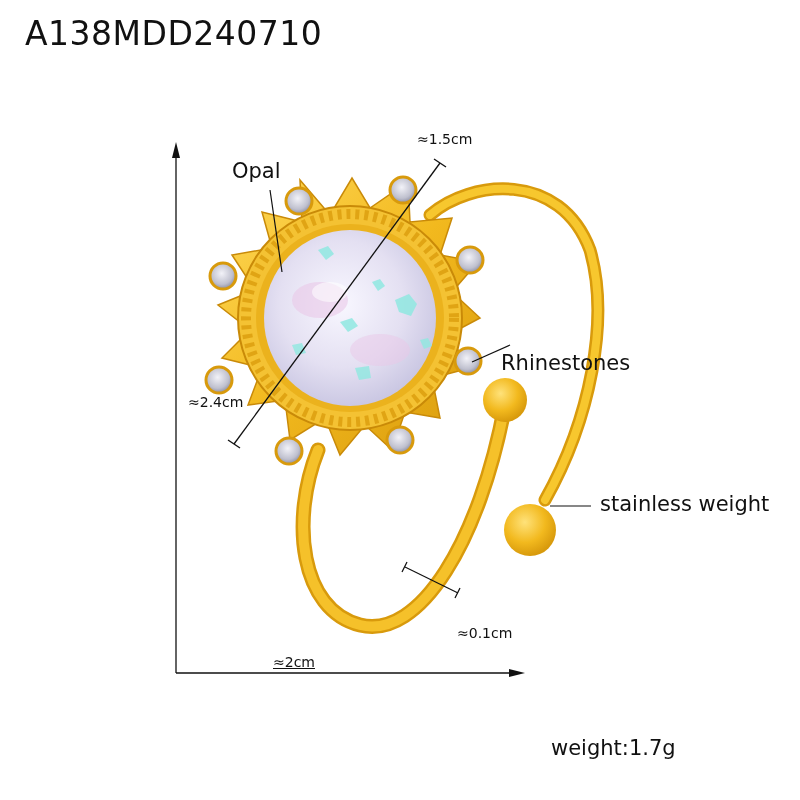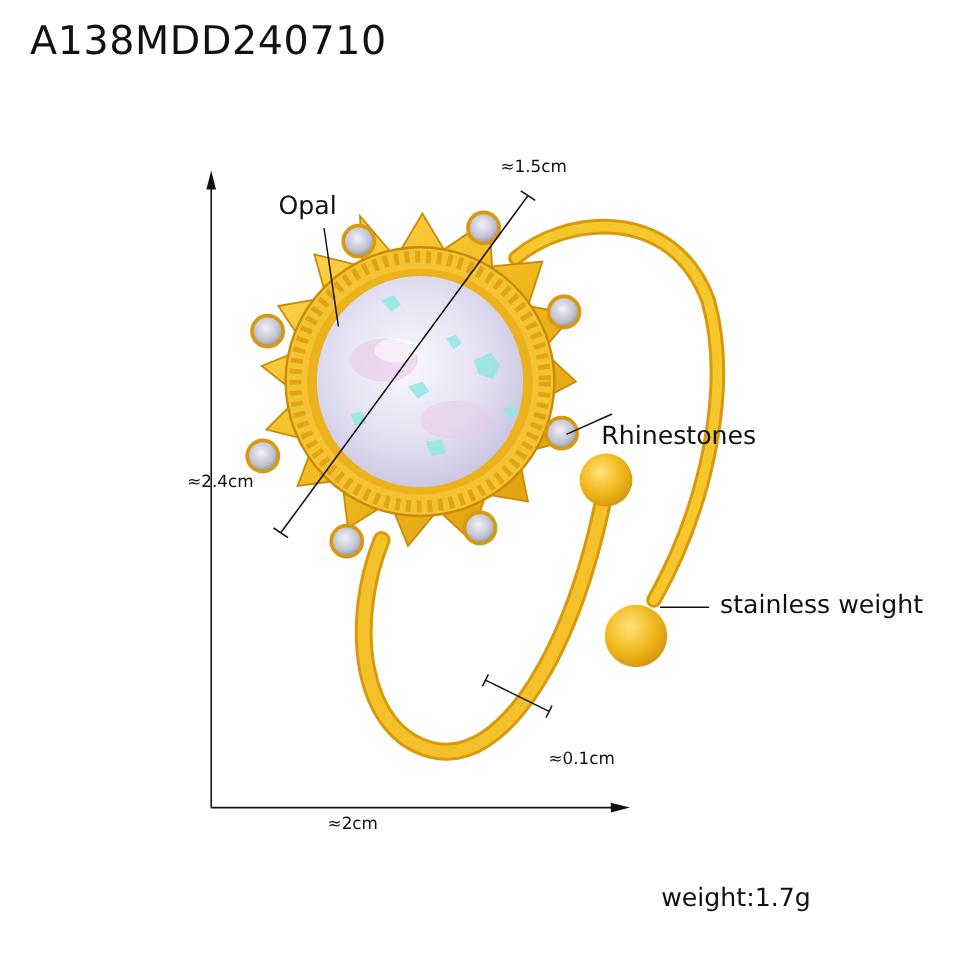--- a/index.html
+++ b/index.html
@@ -104,22 +104,22 @@
     <line x1="405" y1="567" x2="458" y2="593" stroke="#111" stroke-width="1.2"></line>
     <line x1="402" y1="572" x2="407" y2="562" stroke="#111" stroke-width="1.2"></line>
     <line x1="455" y1="598" x2="460" y2="588" stroke="#111" stroke-width="1.2"></line>
   </g>
 
   <line x1="270" y1="190" x2="282" y2="272" stroke="#111" stroke-width="1.2"></line>
   <line x1="510" y1="345" x2="472" y2="362" stroke="#111" stroke-width="1.2"></line>
   <line x1="591" y1="506" x2="550" y2="506" stroke="#111" stroke-width="1.2"></line>
 </svg>
 
-<div class="lbl dim" style="left:156px; top:394px;">≈2.4cm</div>
-<div class="lbl dim" style="left:273px; top:679px;">≈2cm</div>
+<div class="lbl dim" style="left:188px; top:394px;">≈2.4cm</div>
+<div class="lbl dim" style="left:273px; top:654px;text-decoration:underline;">≈2cm</div>
 <div class="lbl dim" style="left:417px; top:131px;">≈1.5cm</div>
 <div class="lbl dim" style="left:457px; top:625px;">≈0.1cm</div>
 
 <div class="lbl callout" style="left:232px; top:159px;">Opal</div>
 <div class="lbl callout" style="left:501px; top:322px;margin-top:29px;">Rhinestones</div>
 <div class="lbl callout" style="left:600px; top:492px;">stainless weight</div>
 
 <div class="lbl weight">weight:1.7g</div>
 
 </body></html>

